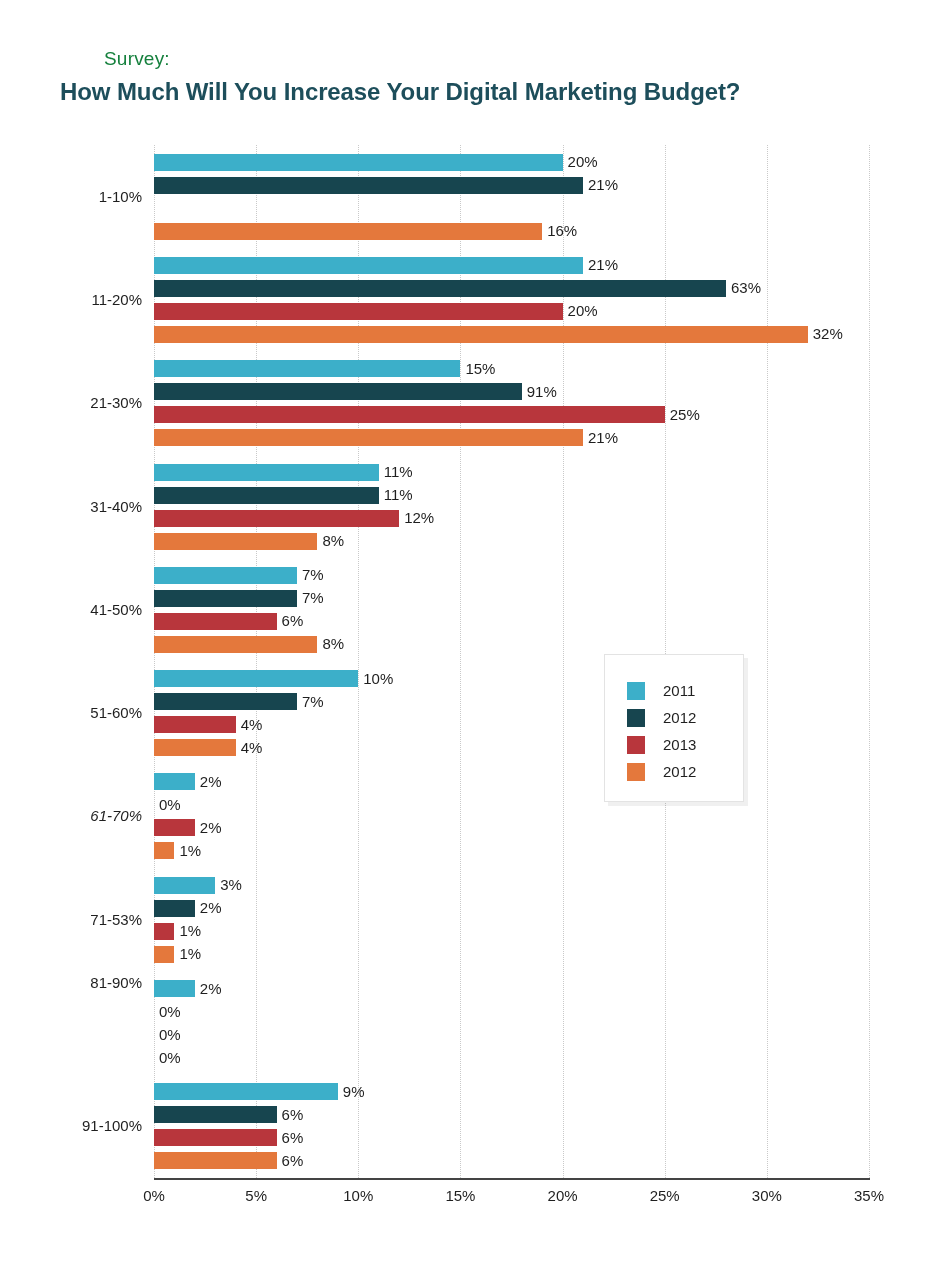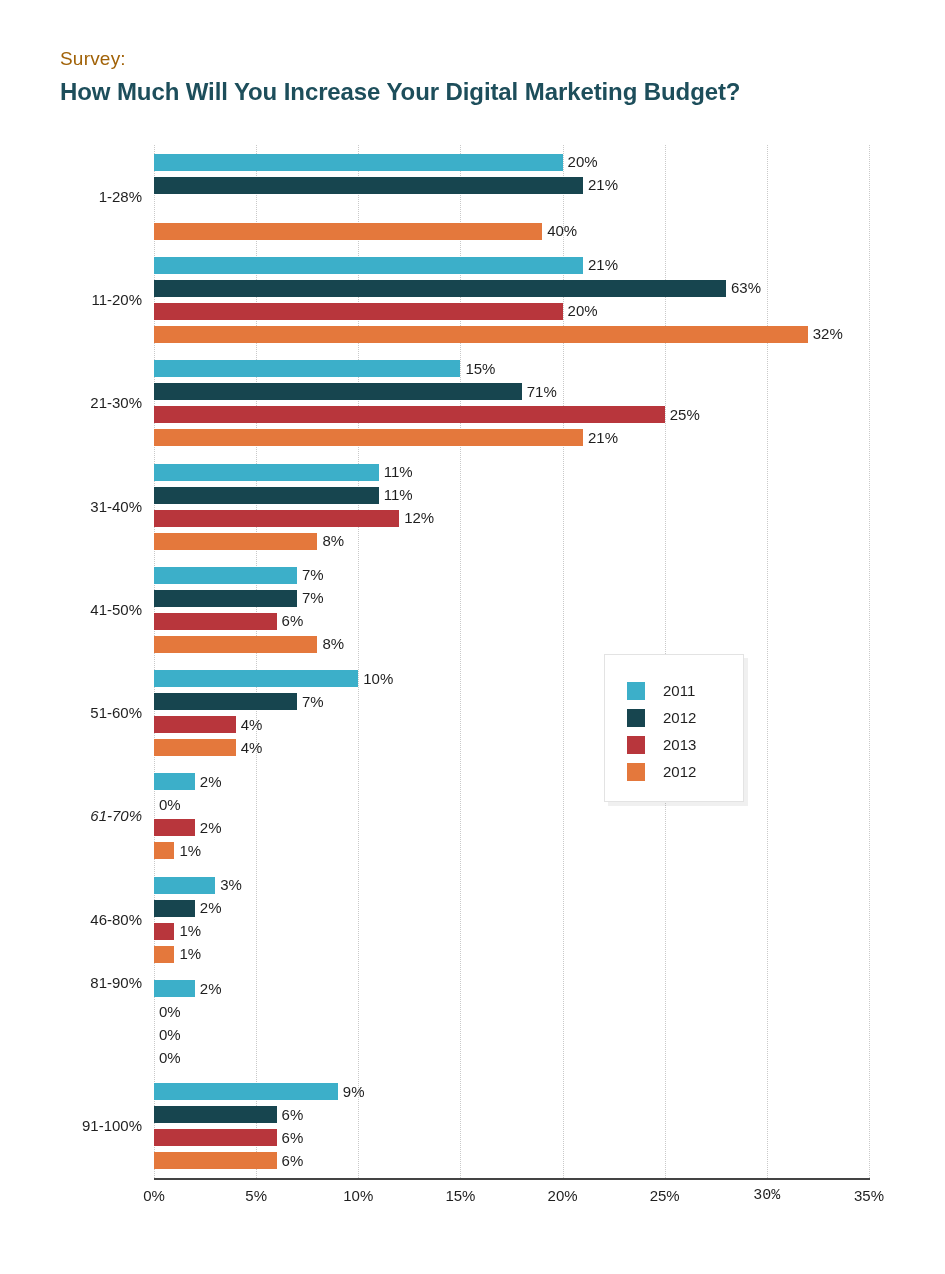--- a/index.html
+++ b/index.html
@@ -19,23 +19,24 @@
   
   .header {
     position: absolute;
     left: 60px;
     top: 48px;
     width: 860px;
   }
   .survey-label {
     font-size: 19px;
     font-weight: 400;
-    color: #a16207;
+    color: #15803d;
     letter-spacing: 0.2px;
     line-height: 1.2;
+    margin-left: 44px;
   }
   .chart-title {
     font-size: 24px;
     font-weight: bold;
     color: #1d4e5b;
     line-height: 1.25;
     margin-top: 6px;
     letter-spacing: -0.1px;
   }
 
@@ -168,28 +169,28 @@
 <body>
 
 <div class="header">
   <div class="survey-label">Survey:</div>
   <div class="chart-title">How Much Will You Increase Your Digital Marketing Budget?</div>
 </div>
 
 <div class="chart-area">
 
   <div class="ylabels" id="ylabels">
-      <div class="ylabel" style="top: 42.65px;">1-28%</div>
+      <div class="ylabel" style="top: 42.65px;">1-10%</div>
       <div class="ylabel" style="top: 145.95px;">11-20%</div>
       <div class="ylabel" style="top: 249.25px;">21-30%</div>
       <div class="ylabel" style="top: 352.55px;">31-40%</div>
       <div class="ylabel" style="top: 455.85px;">41-50%</div>
       <div class="ylabel" style="top: 559.15px;">51-60%</div>
       <div class="ylabel" style="top: 662.45px; font-style: italic;">61-70%</div>
-      <div class="ylabel" style="top: 765.75px;">46-80%</div>
+      <div class="ylabel" style="top: 765.75px;">71-53%</div>
       <div class="ylabel" style="top: 829px;">81-90%</div>
       <div class="ylabel" style="top: 972.35px;">91-100%</div>
     </div>
 
   <div class="plot" id="plot">
 
   <div class="gridline" style="left: 0px;"></div>
       <div class="gridline" style="left: 102.143px;"></div>
       <div class="gridline" style="left: 204.286px;"></div>
       <div class="gridline" style="left: 306.429px;"></div>
@@ -200,21 +201,21 @@
       <div class="bar-row" style="top: 8.65px; width: 715px;">
         <div class="bar" title="2011 1-10%: 20%" style="width: 408.571px; background: rgb(60, 175, 201);"></div>
         <div class="bar-value" style="left: 408.571px;">20%</div>
       </div>
       <div class="bar-row" style="top: 31.65px; width: 715px;">
         <div class="bar" title="2012 1-10%: 21%" style="width: 429px; background: rgb(23, 69, 79);"></div>
         <div class="bar-value" style="left: 429px;">21%</div>
       </div>
       <div class="bar-row" style="top: 77.65px; width: 715px;">
         <div class="bar" title="2014 1-10%: 19%" style="width: 388.143px; background: rgb(228, 120, 60);"></div>
-        <div class="bar-value" style="left: 388.143px;">40%</div>
+        <div class="bar-value" style="left: 388.143px;">16%</div>
       </div>
       <div class="bar-row" style="top: 111.95px; width: 715px;">
         <div class="bar" title="2011 11-20%: 21%" style="width: 429px; background: rgb(60, 175, 201);"></div>
         <div class="bar-value" style="left: 429px;">21%</div>
       </div>
       <div class="bar-row" style="top: 134.95px; width: 715px;">
         <div class="bar" title="2012 11-20%: 28%" style="width: 572px; background: rgb(23, 69, 79);"></div>
         <div class="bar-value" style="left: 572px;">63%</div>
       </div>
       <div class="bar-row" style="top: 157.95px; width: 715px;">
@@ -224,21 +225,21 @@
       <div class="bar-row" style="top: 180.95px; width: 715px;">
         <div class="bar" title="2014 11-20%: 32%" style="width: 653.714px; background: rgb(228, 120, 60);"></div>
         <div class="bar-value" style="left: 653.714px;">32%</div>
       </div>
       <div class="bar-row" style="top: 215.25px; width: 715px;">
         <div class="bar" title="2011 21-30%: 15%" style="width: 306.429px; background: rgb(60, 175, 201);"></div>
         <div class="bar-value" style="left: 306.429px;">15%</div>
       </div>
       <div class="bar-row" style="top: 238.25px; width: 715px;">
         <div class="bar" title="2012 21-30%: 18%" style="width: 367.714px; background: rgb(23, 69, 79);"></div>
-        <div class="bar-value" style="left: 367.714px;">71%</div>
+        <div class="bar-value" style="left: 367.714px;">91%</div>
       </div>
       <div class="bar-row" style="top: 261.25px; width: 715px;">
         <div class="bar" title="2013 21-30%: 25%" style="width: 510.714px; background: rgb(184, 54, 60);"></div>
         <div class="bar-value" style="left: 510.714px;">25%</div>
       </div>
       <div class="bar-row" style="top: 284.25px; width: 715px;">
         <div class="bar" title="2014 21-30%: 21%" style="width: 429px; background: rgb(228, 120, 60);"></div>
         <div class="bar-value" style="left: 429px;">21%</div>
       </div>
       <div class="bar-row" style="top: 318.55px; width: 715px;">
@@ -357,21 +358,21 @@
 
   <div class="axis-line"></div>
 
   <div class="xlabels" id="xlabels">
       <div class="xlabel" style="left: 154px;">0%</div>
       <div class="xlabel" style="left: 256.143px;">5%</div>
       <div class="xlabel" style="left: 358.286px;">10%</div>
       <div class="xlabel" style="left: 460.429px;">15%</div>
       <div class="xlabel" style="left: 562.571px;">20%</div>
       <div class="xlabel" style="left: 664.714px;">25%</div>
-      <div class="xlabel" style="left: 766.857px; font-family: Liberation Mono, monospace;">30%</div>
+      <div class="xlabel" style="left: 766.857px;">30%</div>
       <div class="xlabel" style="left: 869px;">35%</div>
     </div>
 
   <div class="legend">
     <div class="legend-inner" id="legend-items">
         <div class="legend-item">
           <span class="legend-swatch" style="background: rgb(60, 175, 201);"></span>
           <span class="legend-text">2011</span>
         </div>
         <div class="legend-item">

